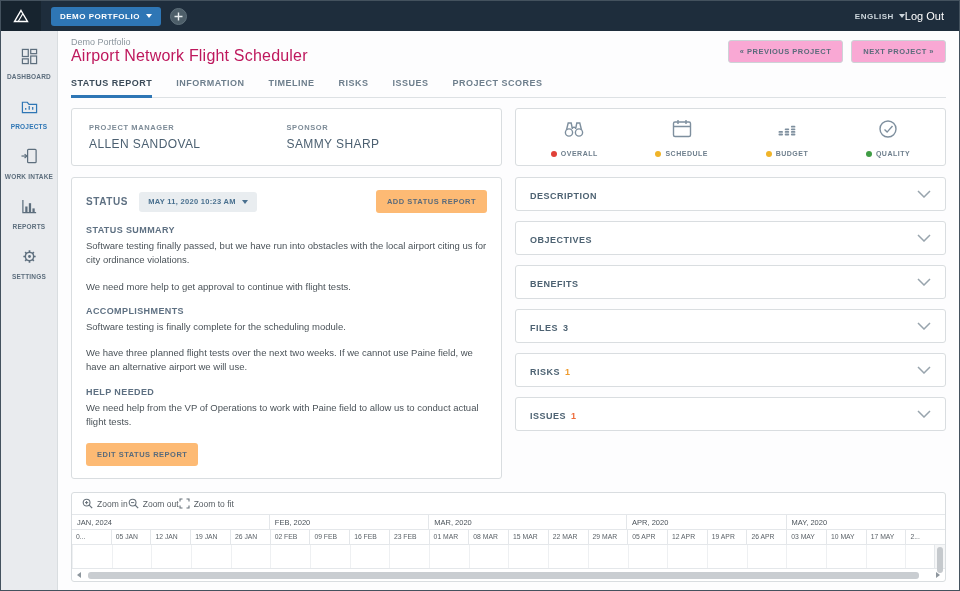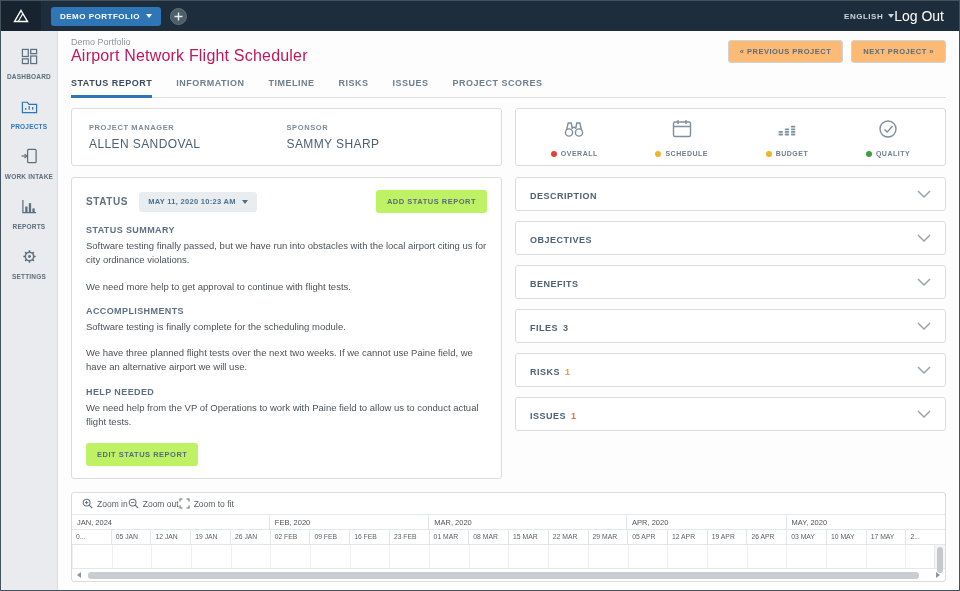--- a/index.html
+++ b/index.html
@@ -7,52 +7,52 @@
   button{font-family:inherit;cursor:pointer}
   .frame{width:960px;height:591px;border:1px solid #44525e;display:flex;flex-direction:column;overflow:hidden;background:#fff}
   
   .topbar{flex:0 0 30px;background:#1e2d3c;display:flex;align-items:center}
   .logo{width:40px;height:30px;background:#17242f;display:flex;align-items:center;justify-content:center}
   .portfolio-btn{margin-left:10px;background:#2e76b5;color:#fff;border:none;border-radius:3px;font-size:8px;font-weight:bold;letter-spacing:.5px;padding:5px 9px;display:inline-flex;align-items:center;gap:6px}
   .caret{width:0;height:0;border-left:3.5px solid transparent;border-right:3.5px solid transparent;border-top:4px solid currentColor;display:inline-block}
   .add-btn{margin-left:9px;width:17px;height:17px;border-radius:50%;background:#4d5e69;border:1px solid #5f707b;display:inline-flex;align-items:center;justify-content:center;padding:0}
   .topbar-right{margin-left:auto;display:flex;align-items:center;padding-right:15px}
   .lang-btn{background:none;border:none;color:#cdd6dc;font-size:8px;font-weight:bold;letter-spacing:.5px;display:inline-flex;align-items:center;gap:5px}
-  .logout{color:#fff;font-size:14px;text-decoration:none;cursor:pointer}
+  .logout{color:#fff;font-size:11px;text-decoration:none;cursor:pointer}
   
   .shell{flex:1;display:flex;min-height:0}
   .sidebar{flex:0 0 57px;background:#e9ebee;border-right:1px solid #d9dde0;padding-top:8px}
   .side-item{display:flex;flex-direction:column;align-items:center;gap:4px;padding:9px 2px;color:#5d6e7d;cursor:pointer}
   .side-item .lbl{font-size:6.5px;font-weight:bold;letter-spacing:.2px;text-align:center}
   .side-item.active{color:#2e76b5}
   main{flex:1;min-width:0;background:#fdfdfe;padding:6px 13px 8px;display:flex;flex-direction:column}
   .head-row{display:flex;justify-content:space-between;align-items:flex-start}
   .breadcrumb{font-size:9px;color:#8b959d;cursor:pointer}
   .page-title{font-size:16px;font-weight:normal;color:#be185d;letter-spacing:.2px}
   .nav-buttons{display:flex;gap:8px;margin-top:3px}
-  .nav-btn{background:#fdba74;border:1px solid #cdd3d7;border-radius:3px;color:#5a6b7b;font-size:7.5px;font-weight:bold;letter-spacing:.5px;padding:6px 11px}
+  .nav-btn{background:#f9a8d4;border:1px solid #cdd3d7;border-radius:3px;color:#5a6b7b;font-size:7.5px;font-weight:bold;letter-spacing:.5px;padding:6px 11px}
   .tabs{display:flex;gap:24px;margin-top:8px;border-bottom:1px solid #dde1e4}
   .tab{font-size:9px;font-weight:bold;letter-spacing:.5px;color:#6d7e8c;padding:5px 0 7px;border-bottom:3px solid transparent;margin-bottom:-1px;cursor:pointer}
   .tab.active{color:#3b4b59;border-bottom-color:#2e76b5}
   .content-grid{display:grid;grid-template-columns:1fr 1fr;column-gap:13px;row-gap:11px;margin-top:10px}
   .card{background:#fff;border:1px solid #d9dde0;border-radius:3px}
   .team-card{display:flex;align-items:center;padding:13px 17px;height:58px}
   .team-col{flex:1}
   .small-label{font-size:7.5px;font-weight:bold;letter-spacing:.6px;color:#7d8b97}
   .person-name{font-size:12px;color:#4c6071;letter-spacing:.4px;margin-top:5px}
   .health-card{display:flex;align-items:center;justify-content:space-around;height:58px;padding:6px}
   .health-item{display:flex;flex-direction:column;align-items:center;gap:5px;cursor:pointer}
   .health-label{display:flex;align-items:center;gap:4px;font-size:7px;font-weight:bold;letter-spacing:.5px;color:#6d7e8c}
   .dot{width:6px;height:6px;border-radius:50%;background:#bbb}
   
   .status-card{padding:12px 14px;min-height:267px}
   .status-head{display:flex;align-items:center}
   .status-title{font-size:10px;font-weight:bold;letter-spacing:.6px;color:#5f7183}
   .date-btn{margin-left:11px;background:#e9edf0;border:none;border-radius:3px;color:#49708f;font-size:7.5px;font-weight:bold;letter-spacing:.3px;padding:5.5px 9px;display:inline-flex;align-items:center;gap:6px}
-  .gray-btn{background:#bef264;border:none;border-radius:3px;color:#5a6b7b;font-size:7.5px;font-weight:bold;letter-spacing:.5px;padding:7px 11px}
+  .gray-btn{background:#fdba74;border:none;border-radius:3px;color:#5a6b7b;font-size:7.5px;font-weight:bold;letter-spacing:.5px;padding:7px 11px}
   .add-report{margin-left:auto}
   .st-section{margin-top:12px}
   .st-section h4{font-size:9px;letter-spacing:.4px;color:#5e7082;margin-bottom:2px}
   .st-section p{font-size:9.5px;line-height:1.5;color:#4b5359;margin-top:4px}
   .edit-btn{margin-top:14px}
   
   .accordion{display:flex;flex-direction:column;gap:10px;align-self:start}
   .acc-item{display:flex;align-items:center;justify-content:space-between;height:34px;padding:12px 14px;cursor:pointer}
   .acc-label{font-size:9px;font-weight:bold;letter-spacing:.5px;color:#4d6272}
   .acc-count{font-size:9px;font-weight:bold;margin-left:5px}

